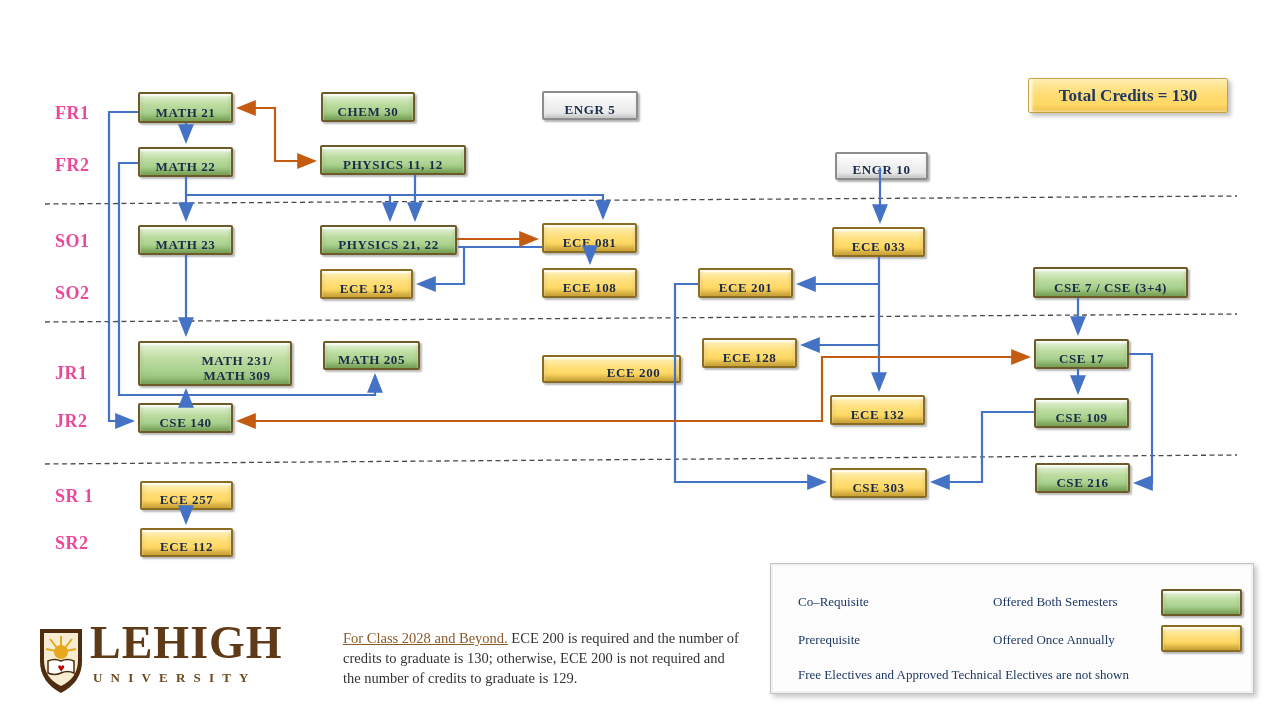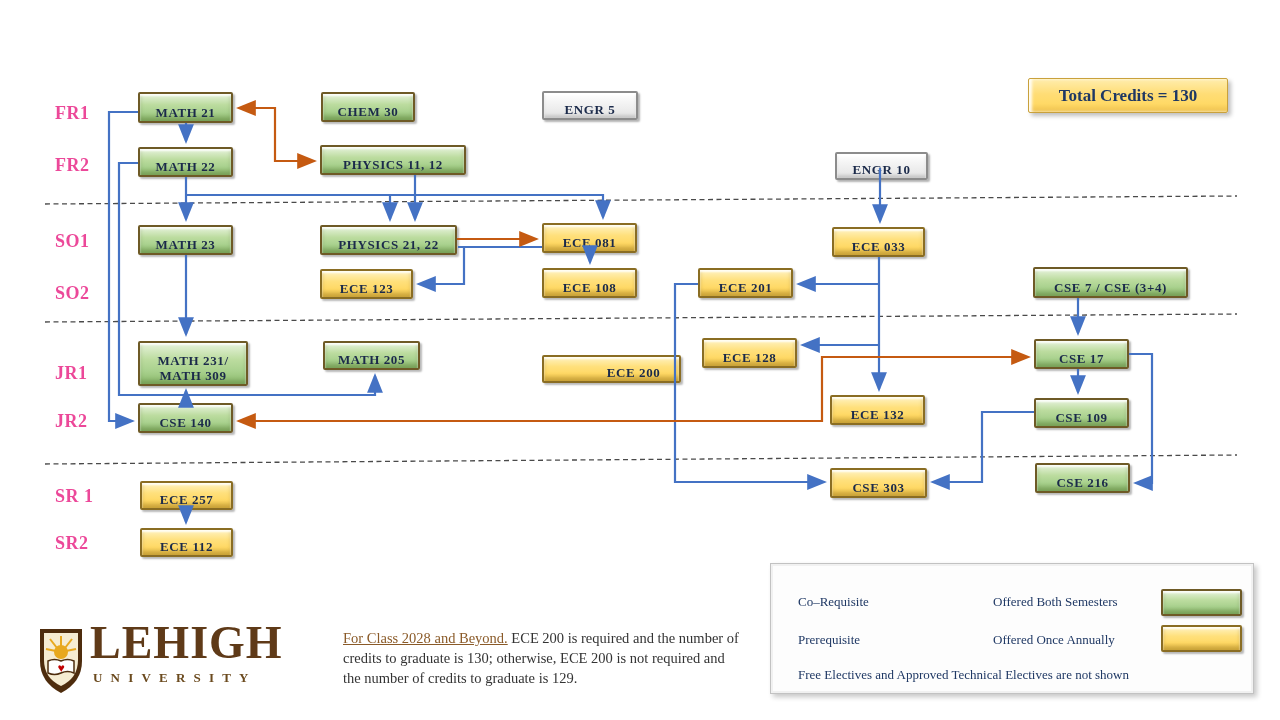--- a/index.html
+++ b/index.html
@@ -97,21 +97,21 @@
       </div>
       <div class="course once" style="left: 542px; top: 268px; width: 91px; height: 26px;">
         <div>ECE 108</div>
       </div>
       <div class="course once" style="left: 698px; top: 268px; width: 91px; height: 26px;">
         <div>ECE 201</div>
       </div>
       <div class="course both" style="left: 1033px; top: 267px; width: 151px; height: 27px;">
         <div>CSE 7 / CSE (3+4)</div>
       </div>
-      <div class="course both" style="left: 138px; top: 341px; width: 106px; height: 41px;">
+      <div class="course both" style="left: 138px; top: 341px; width: 106px; height: 41px; padding-left: 44px;">
         <div>MATH 231/</div>
         <div>MATH 309</div>
       </div>
       <div class="course both" style="left: 323px; top: 341px; width: 93px; height: 25px;">
         <div>MATH 205</div>
       </div>
       <div class="course once" style="left: 542px; top: 355px; width: 91px; height: 24px; padding-left: 44px;">
         <div>ECE 200</div>
       </div>
       <div class="course once" style="left: 702px; top: 338px; width: 91px; height: 26px;">

